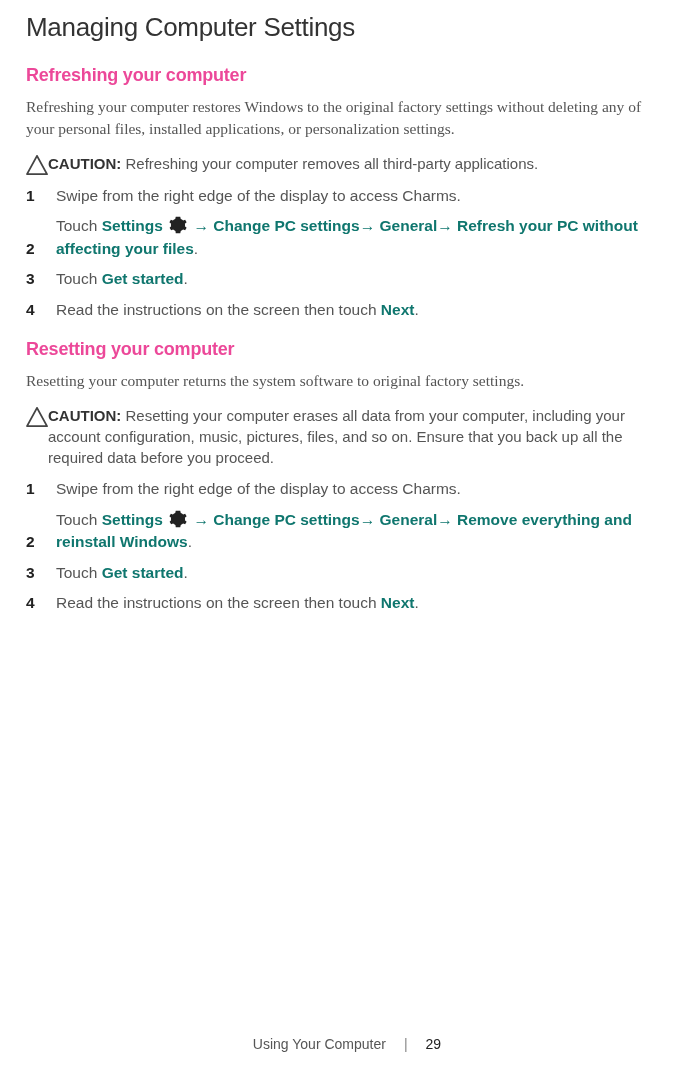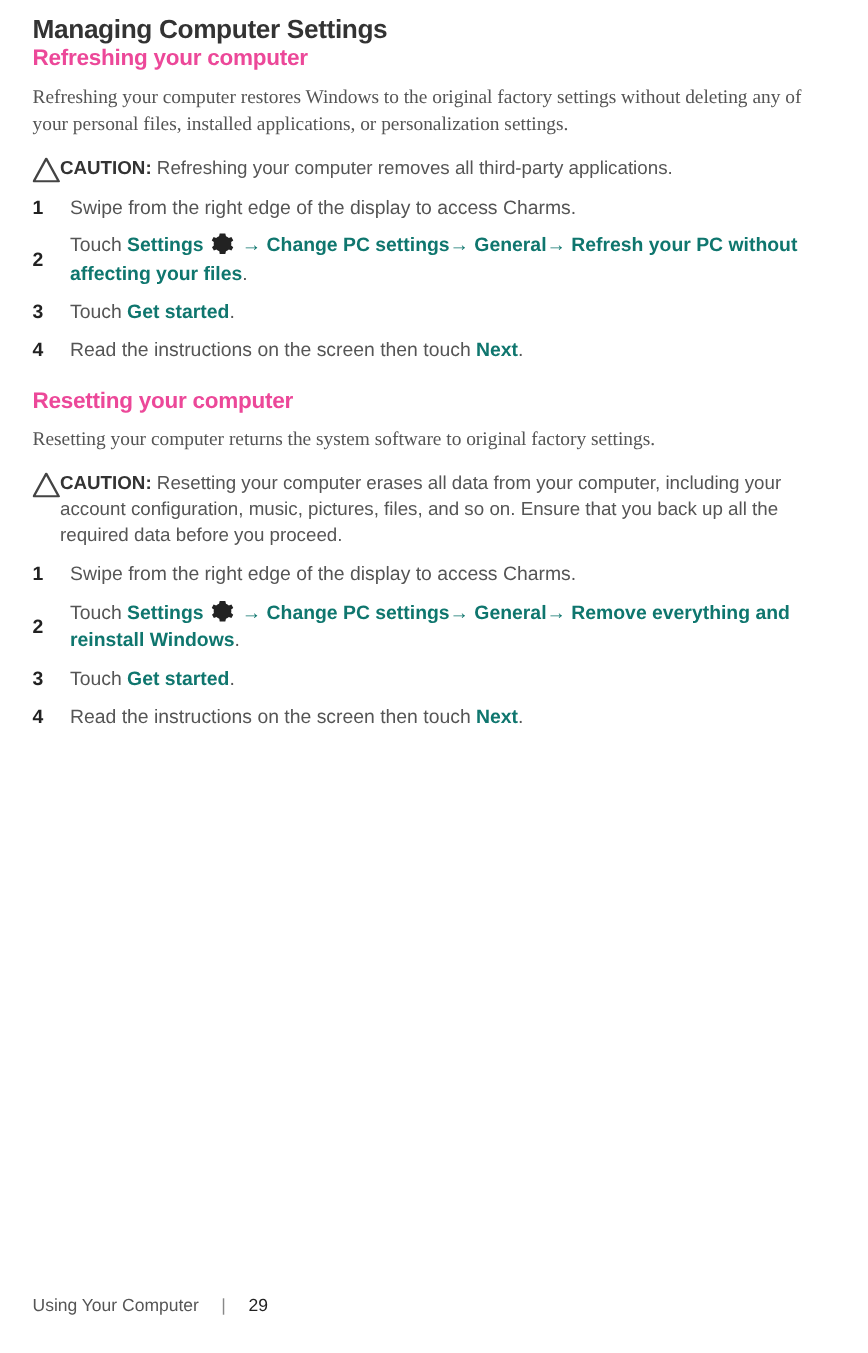--- a/index.html
+++ b/index.html
@@ -15,23 +15,24 @@
       color: #333;
       background: #fff;
       display: flex;
       flex-direction: column;
       position: relative;
     }
     .content {
       flex: 1;
     }
     h1 {
-      font-size: 21px;
-      font-weight: 700;
+      font-size: 26px;
+      font-weight: 400;
       color: #333;
+      margin-bottom: 22px;
       letter-spacing: -0.3px;
     }
     h2 {
       font-size: 18px;
       font-weight: 700;
       color: #ec4899;
       margin-bottom: 10px;
       letter-spacing: -0.2px;
     }
     .intro {
@@ -61,21 +62,21 @@
       font-weight: 700;
       color: #333;
     }
     ol.steps {
       list-style: none;
       counter-reset: step;
       margin-bottom: 18px;
     }
     ol.steps > li {
       display: flex;
-      align-items: center;
+      align-items: flex-end;
       gap: 14px;
       margin-bottom: 8px;
       font-size: 15.5px;
       line-height: 1.45;
       color: #555;
     }
     ol.steps > li::before {
       counter-increment: step;
       content: counter(step);
       font-weight: 700;
@@ -93,21 +94,21 @@
     }
     .gear-icon {
       display: inline-block;
       vertical-align: -3px;
       width: 18px;
       height: 18px;
       margin: 0 2px;
     }
     .footer {
       display: flex;
-      justify-content: flex-start;
+      justify-content: center;
       align-items: center;
       gap: 18px;
       font-size: 14px;
       color: #555;
       padding-top: 10px;
       padding-bottom: 6px;
     }
     .footer-sep {
       color: #888;
       font-weight: 300;

